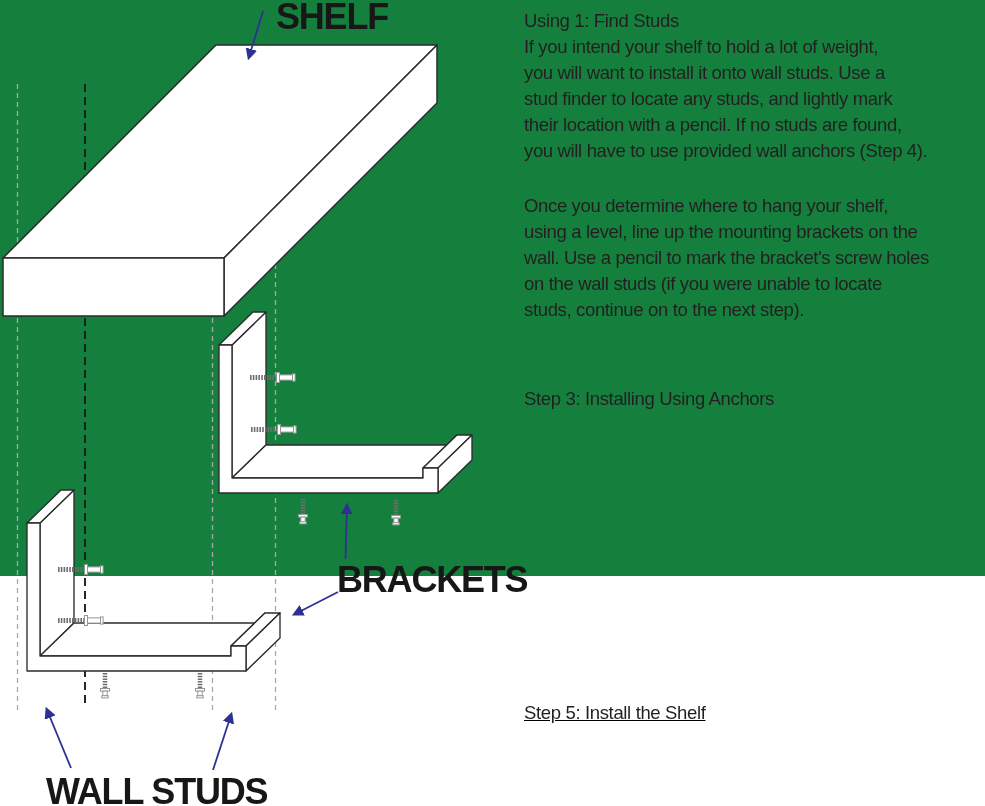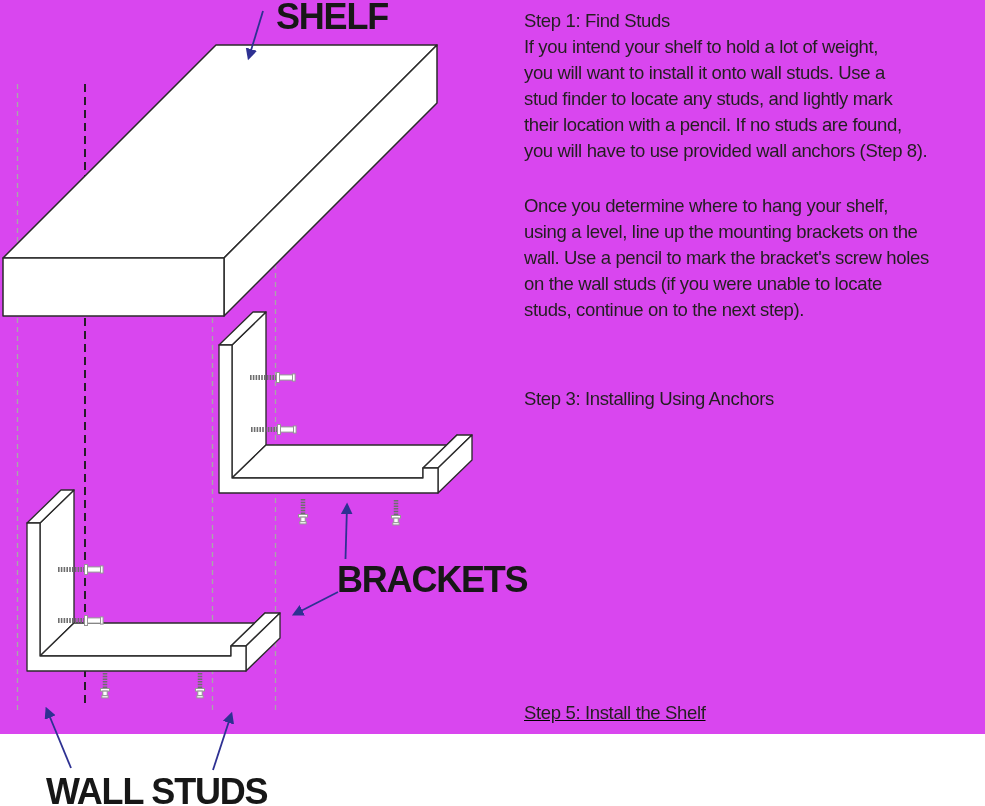--- a/index.html
+++ b/index.html
@@ -7,22 +7,22 @@
     padding: 0;
     background: #ffffff;
     width: 985px;
     height: 806px;
     overflow: hidden;
     font-family: "Liberation Sans", sans-serif;
   }
   .canvas {
     position: relative;
     width: 985px;
-    height: 734px;
-    background: #d946ef;
+    height: 576px;
+    background: #15803d;
   }
   .diagram-svg {
     position: absolute;
     left: 0;
     top: 0;
     width: 985px;
     height: 806px;
   }
   
   .face {
@@ -165,26 +165,26 @@
       <line class="arrow" x1="213" y1="770" x2="231" y2="715" marker-end="url(#arw)"></line>
     </g>
 
     <text class="diagram-label" x="276" y="29">SHELF</text>
     <text class="diagram-label" x="337" y="592">BRACKETS</text>
     <text class="diagram-label" x="46" y="804">WALL STUDS</text>
   </svg>
 
   <div class="steps">
     <section class="step step-1">
-      <div class="step-title">Step 1: Find Studs</div>
+      <div class="step-title">Using 1: Find Studs</div>
       <div class="step-body">If you intend your shelf to hold a lot of weight,
 you will want to install it onto wall studs. Use a
 stud finder to locate any studs, and lightly mark
 their location with a pencil. If no studs are found,
-you will have to use provided wall anchors (Step 8).</div>
+you will have to use provided wall anchors (Step 4).</div>
     </section>
     <section class="step step-2">
       <div class="step-body">Once you determine where to hang your shelf,
 using a level, line up the mounting brackets on the
 wall. Use a pencil to mark the bracket's screw holes
 on the wall studs (if you were unable to locate
 studs, continue on to the next step).</div>
     </section>
     <section class="step step-3">
       <div class="step-title">Step 3: Installing Using Anchors</div>

